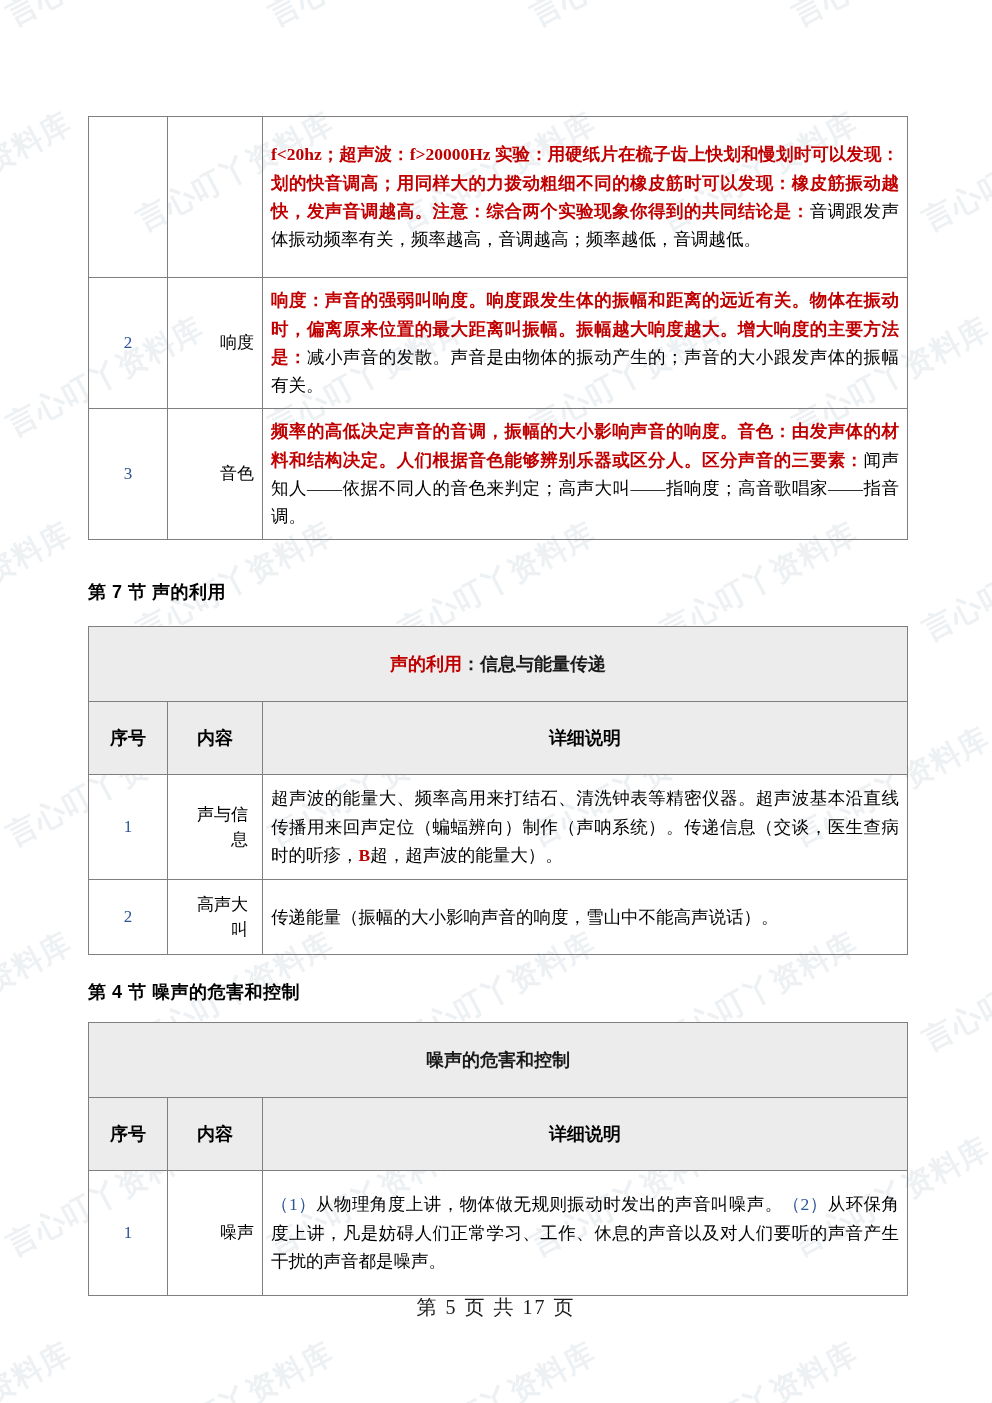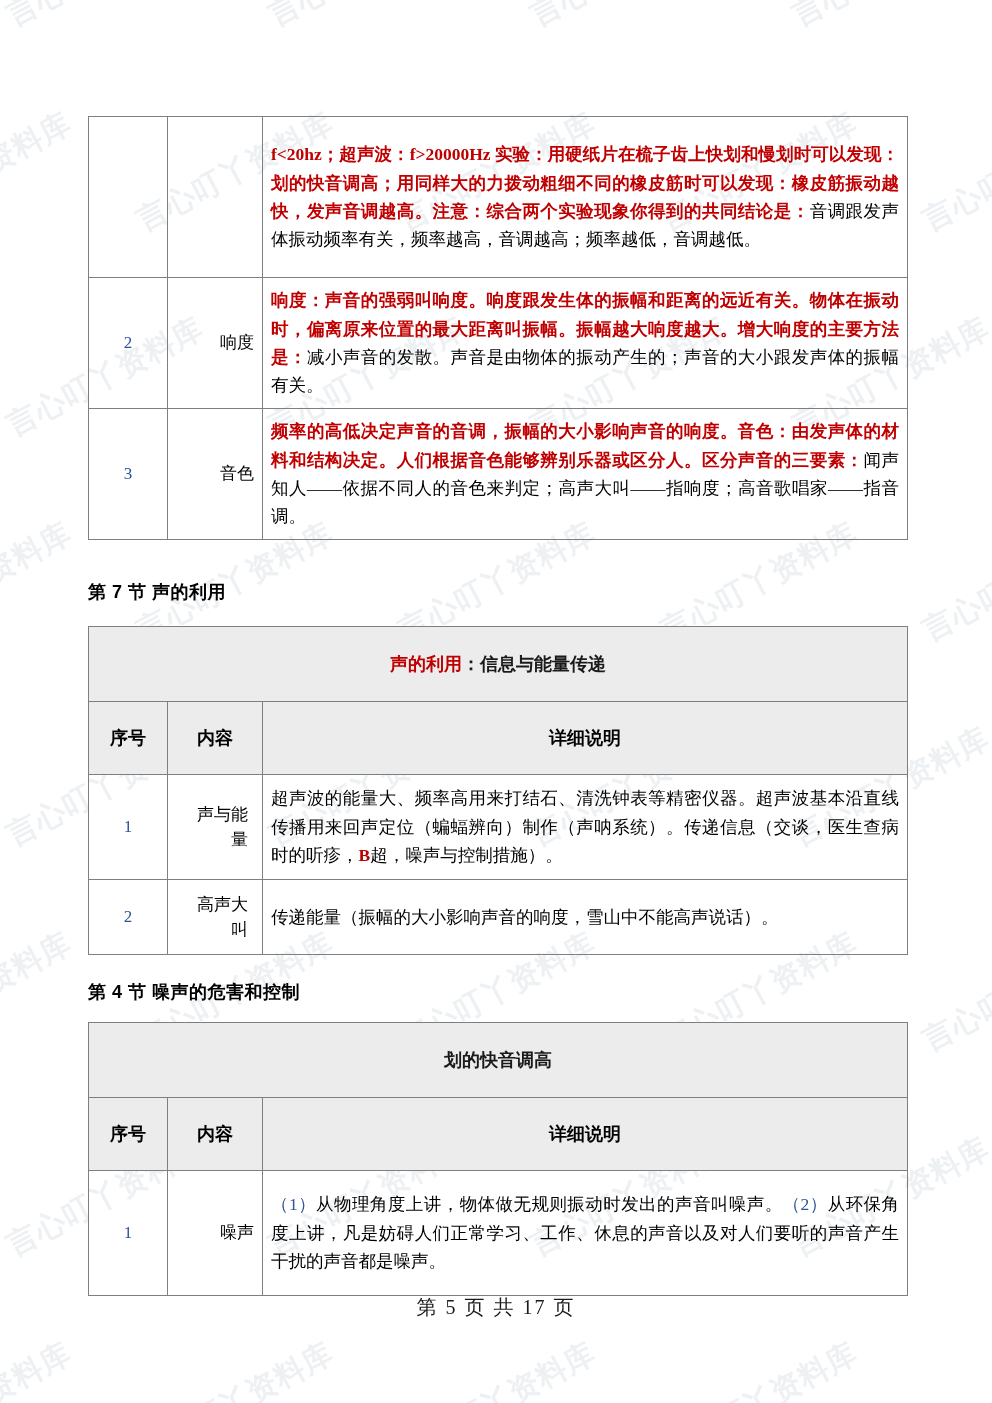--- a/index.html
+++ b/index.html
@@ -217,23 +217,23 @@
             <span class="title-red">声的利用</span><span class="title-blk">：信息与能量传递</span>
           </td>
         </tr>
         <tr class="tbl-head">
           <td style="height:40px;">序号</td>
           <td>内容</td>
           <td>详细说明</td>
         </tr>
         <tr>
           <td class="cell-idx">1</td>
-          <td class="cell-name" style="padding-left:14px;padding-right:14px;">声与能量</td>
+          <td class="cell-name" style="padding-left:14px;padding-right:14px;">声与信息</td>
           <td class="cell-desc" style="height:92px;">
-            <span>超声波的能量大、频率高用来打结石、清洗钟表等精密仪器。超声波基本沿直线传播用来回声定位（蝙蝠辨向）制作（声呐系统）。传递信息（交谈，医生查病时的听疹，</span><span class="redn">B</span><span>超，噪声与控制措施）。</span>
+            <span>超声波的能量大、频率高用来打结石、清洗钟表等精密仪器。超声波基本沿直线传播用来回声定位（蝙蝠辨向）制作（声呐系统）。传递信息（交谈，医生查病时的听疹，</span><span class="redn">B</span><span>超，超声波的能量大）。</span>
           </td>
         </tr>
         <tr>
           <td class="cell-idx">2</td>
           <td class="cell-name" style="padding-left:14px;padding-right:14px;">高声大叫</td>
           <td class="cell-desc" style="height:62px;">
             <span>传递能量（振幅的大小影响声音的响度，雪山中不能高声说话）。</span>
           </td>
         </tr>
       </tbody>
@@ -243,21 +243,21 @@
 
     <table class="doc-table" style="left:88px; top:1022px; width:820px;">
       <colgroup>
         <col class="col-idx">
           <col class="col-name">
           <col class="col-desc">
       </colgroup>
       <tbody>
         <tr class="tbl-title">
           <td colspan="3" style="height:38px;">
-            <span class="title-blk">划的快音调高</span>
+            <span class="title-blk">噪声的危害和控制</span>
           </td>
         </tr>
         <tr class="tbl-head">
           <td style="height:40px;">序号</td>
           <td>内容</td>
           <td>详细说明</td>
         </tr>
         <tr>
           <td class="cell-idx">1</td>
           <td class="cell-name">噪声</td>

